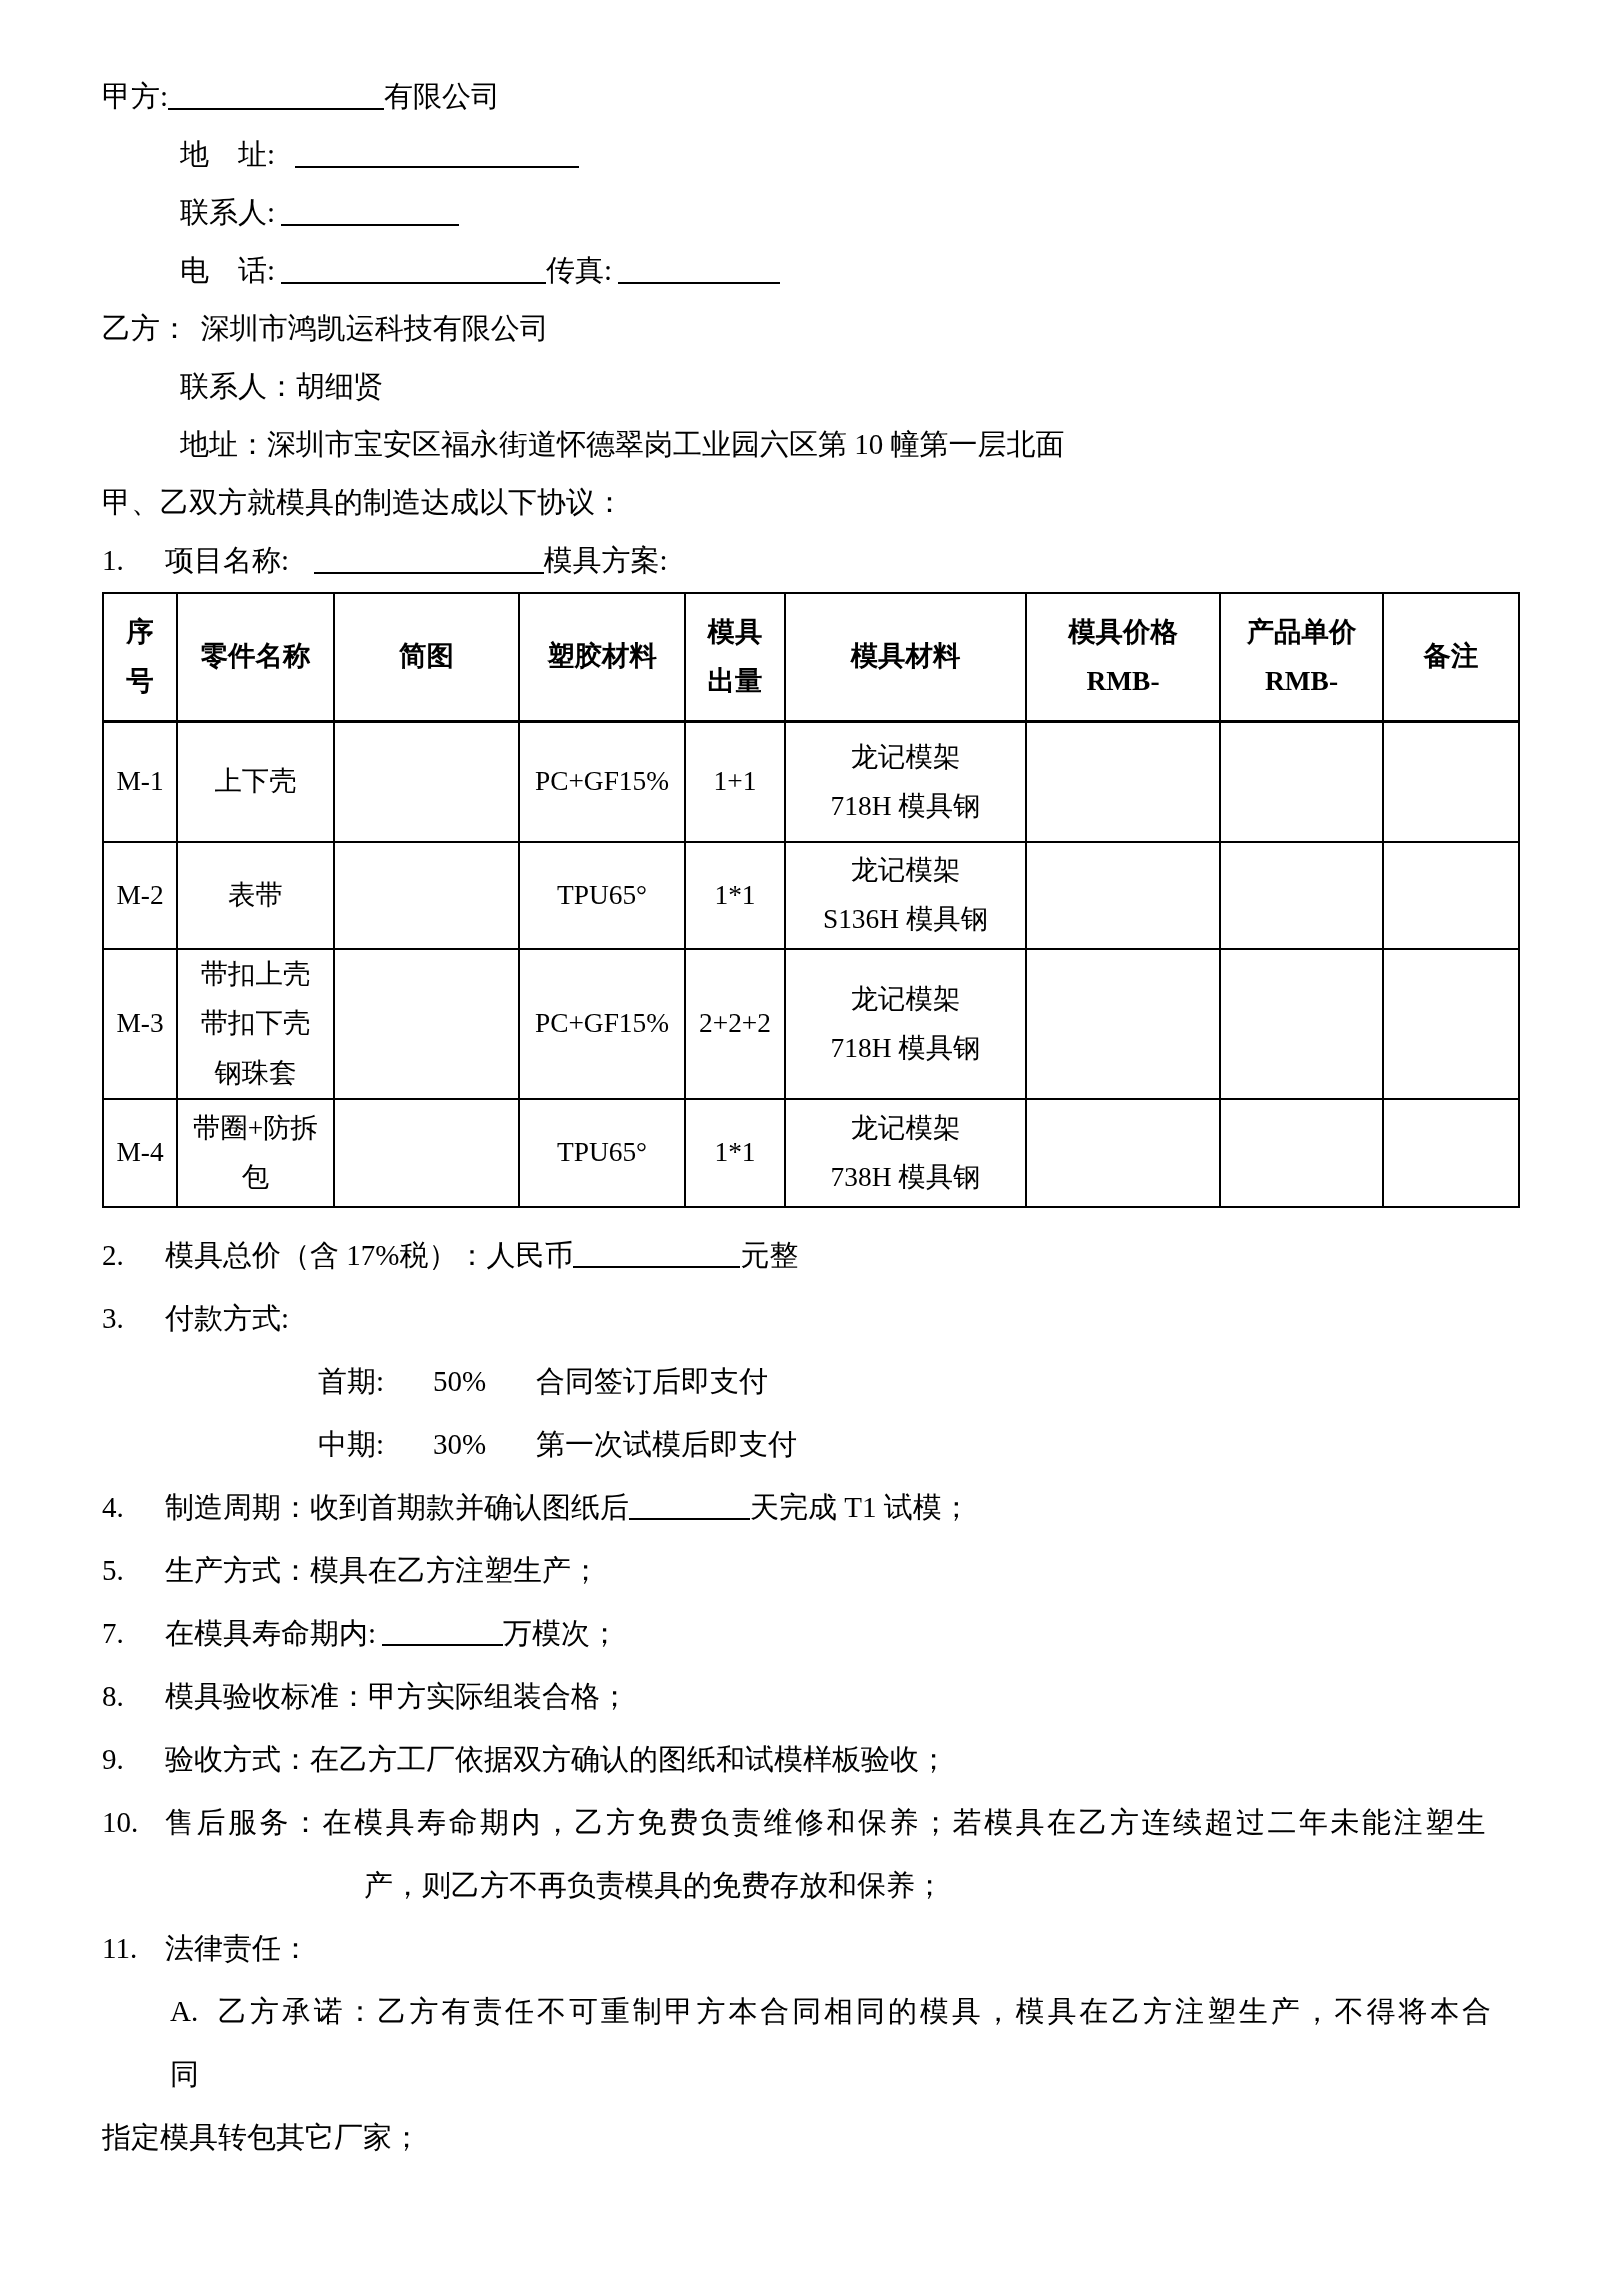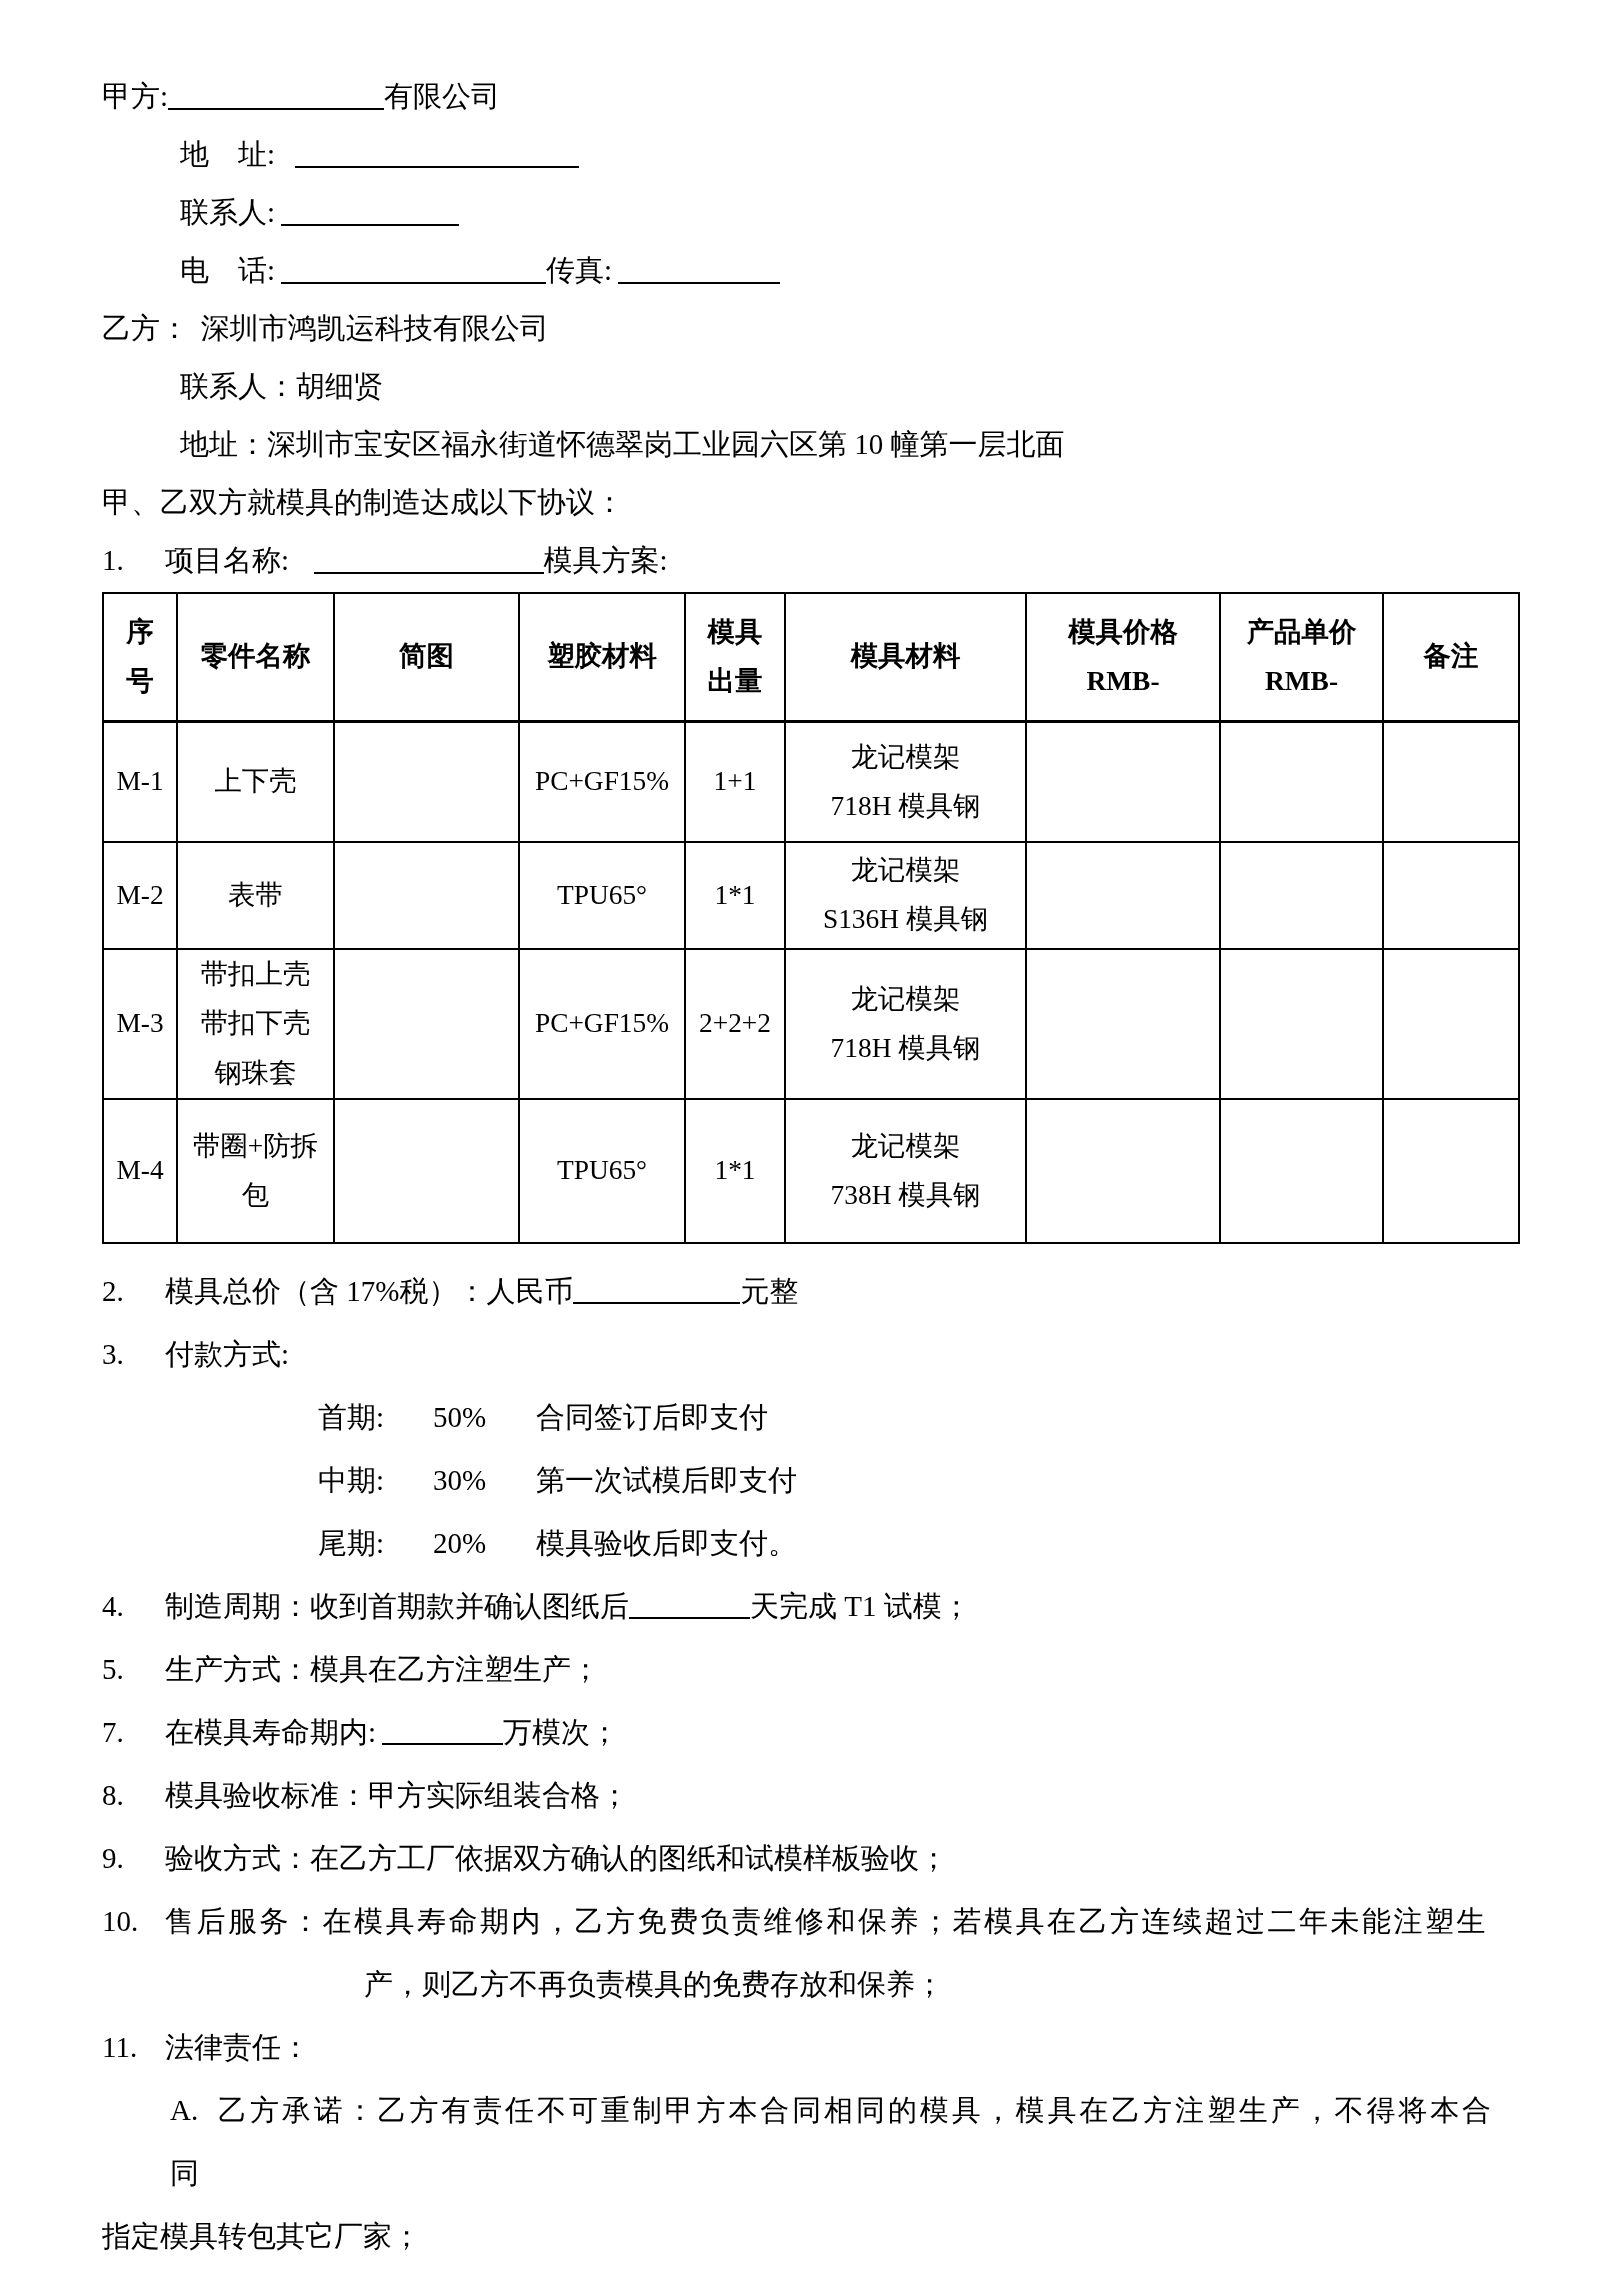--- a/index.html
+++ b/index.html
@@ -121,21 +121,21 @@
 钢珠套</td>
         <td></td>
         <td>PC+GF15%</td>
         <td>2+2+2</td>
         <td>龙记模架
 718H 模具钢</td>
         <td></td>
         <td></td>
         <td></td>
       </tr>
-      <tr style="height:144px">
+      <tr style="height:108px">
         <td>M-4</td>
         <td>带圈+防拆
 包</td>
         <td></td>
         <td>TPU65°</td>
         <td>1*1</td>
         <td>龙记模架
 738H 模具钢</td>
         <td></td>
         <td></td>
@@ -143,21 +143,20 @@
       </tr>
     </tbody>
   </table>
 
   <div class="msec">
     <div class="bline"><span class="num">2.</span><span>模具总价（含 17%税）：人民币</span><span class="blank" style="width:167px"></span><span>元整</span></div>
     <div class="bline"><span class="num">3.</span><span>付款方式:</span></div>
 
     <div class="bline pay"><span class="pay-stage">首期:</span><span class="pay-pct">50%</span><span>合同签订后即支付</span></div>
     <div class="bline pay"><span class="pay-stage">中期:</span><span class="pay-pct">30%</span><span>第一次试模后即支付</span></div>
-    <div class="bline pay"><span class="pay-stage">尾期:</span><span class="pay-pct">20%</span><span>模具验收后即支付。</span></div>
 
     <div class="bline"><span class="num">4.</span><span>制造周期：收到首期款并确认图纸后</span><span class="blank" style="width:121px"></span><span>天完成 T1 试模；</span></div>
     <div class="bline"><span class="num">5.</span><span>生产方式：模具在乙方注塑生产；</span></div>
     <div class="bline"><span class="num">7.</span><span>在模具寿命期内:</span><span class="blank" style="width:121px;margin-left:5.9px"></span><span>万模次；</span></div>
     <div class="bline"><span class="num">8.</span><span>模具验收标准：甲方实际组装合格；</span></div>
     <div class="bline"><span class="num">9.</span><span>验收方式：在乙方工厂依据双方确认的图纸和试模样板验收；</span></div>
     <div class="bline"><span class="num">10.</span><span class="stretch1">售后服务：在模具寿命期内，乙方免费负责维修和保养；若模具在乙方连续超过二年未能注塑生</span></div>
     <div class="bline indent-cont"><span>产，则乙方不再负责模具的免费存放和保养；</span></div>
     <div class="bline"><span class="num">11.</span><span>法律责任：</span></div>
     <div class="bline" style="padding-left:68px"><span class="numA">A.</span><span class="stretch2">乙方承诺：乙方有责任不可重制甲方本合同相同的模具，模具在乙方注塑生产，不得将本合同</span></div>

